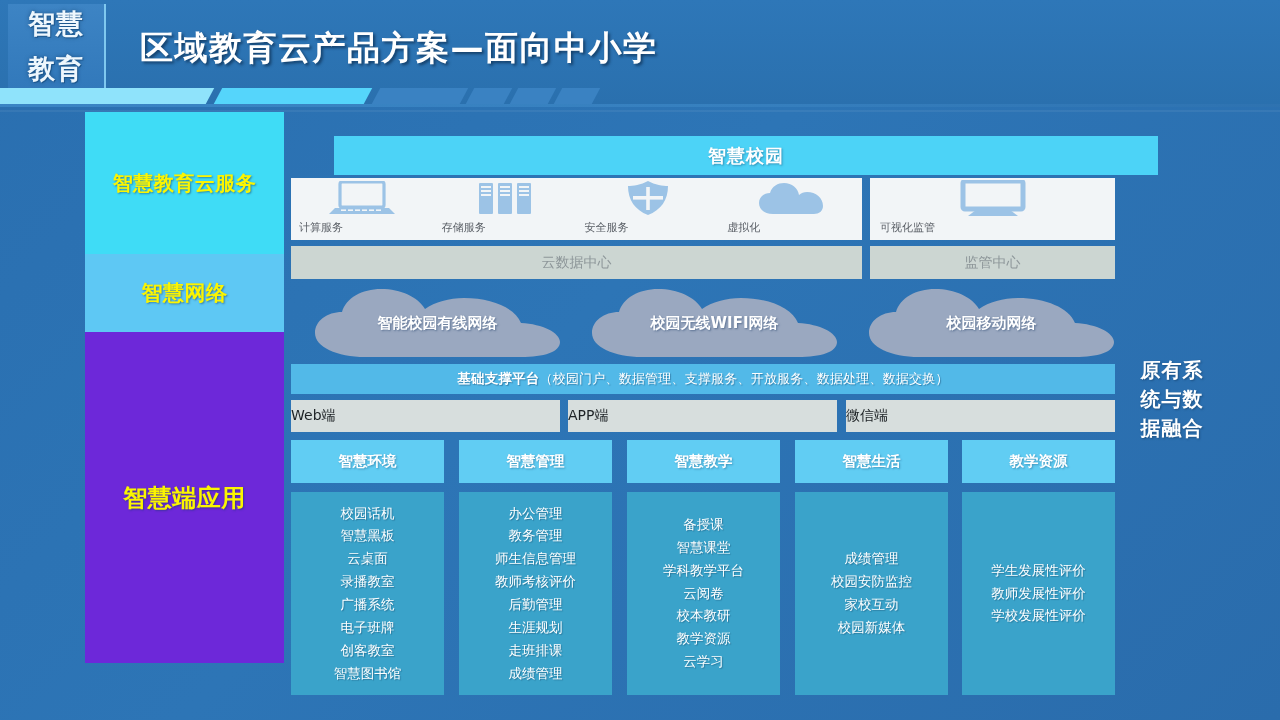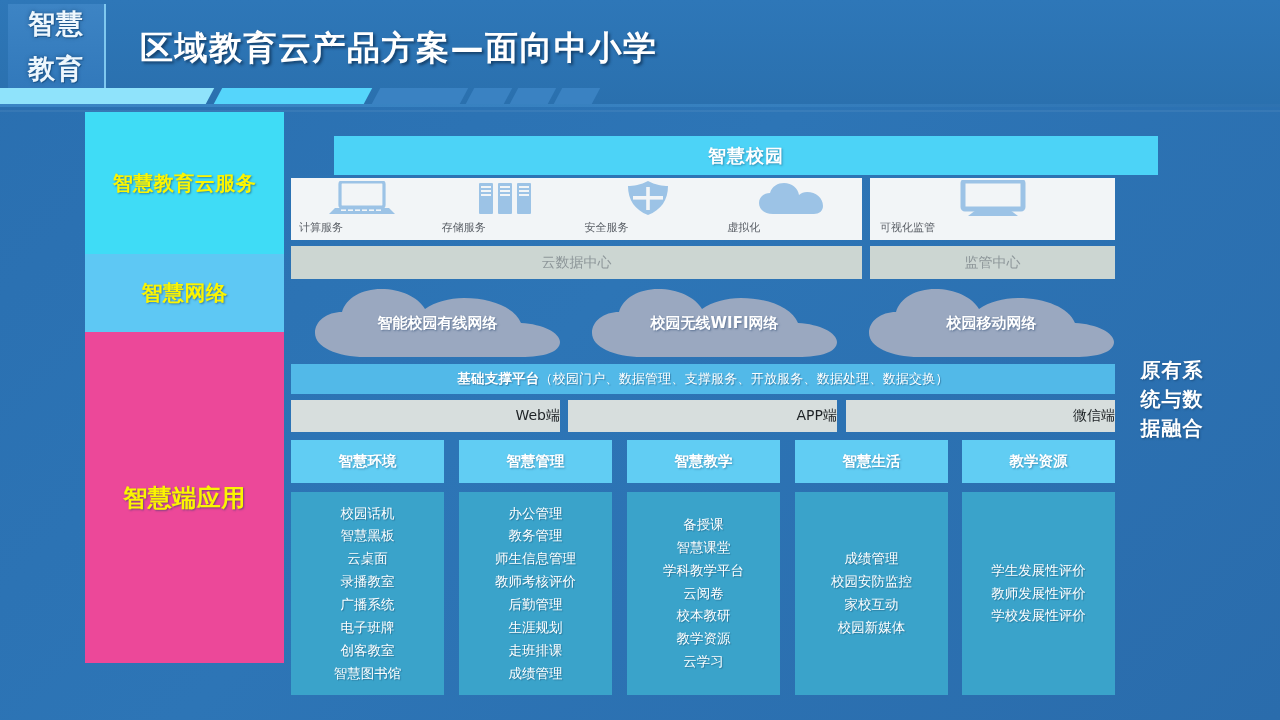--- a/index.html
+++ b/index.html
@@ -71,21 +71,21 @@
   }
   #label-cloud {
     top: 24px; height: 142px; background: #3fdcf6;
     font-size: 20px;
   }
   #label-net {
     top: 170px; height: 78px; background: #5ec8f4;
     font-size: 21px;
   }
   #label-app {
-    top: 252px; height: 331px; background: #ec4899;
+    top: 252px; height: 331px; background: #6d28d9;
     font-size: 24px;
   }
 
   
   .main-col { position: absolute; left: 291px; width: 824px; }
 
   
   .campus-bar {
     position: absolute; top: 24px; left: 0; width: 824px; height: 39px;
     background: #4cd3f7;
@@ -150,21 +150,21 @@
     letter-spacing: .2px;
     text-shadow: 1px 1px 1px rgba(25,75,115,.5);
   }
   .platform-sub { font-weight: 400; font-size: 13px; }
 
   
   .term-row { position: absolute; top: 288px; left: 0; width: 824px; height: 32px; }
   .term-btn {
     position: absolute; top: 0; height: 32px;
     background: #d7dedd;
-    display: flex; align-items: center; justify-content: flex-end;
+    display: flex; align-items: center; justify-content: flex-start;
     font-size: 14px; color: #1d2225;
   }
 
   
   .app-grid { position: absolute; top: 328px; left: 0; width: 824px; height: 255px; }
   .app-col { position: absolute; top: 0; width: 153px; height: 290px; }
   .app-head {
     position: absolute; top: 0; left: 0; width: 153px; height: 43px;
     background: #61cdf3;
     display: flex; align-items: center; justify-content: center;

